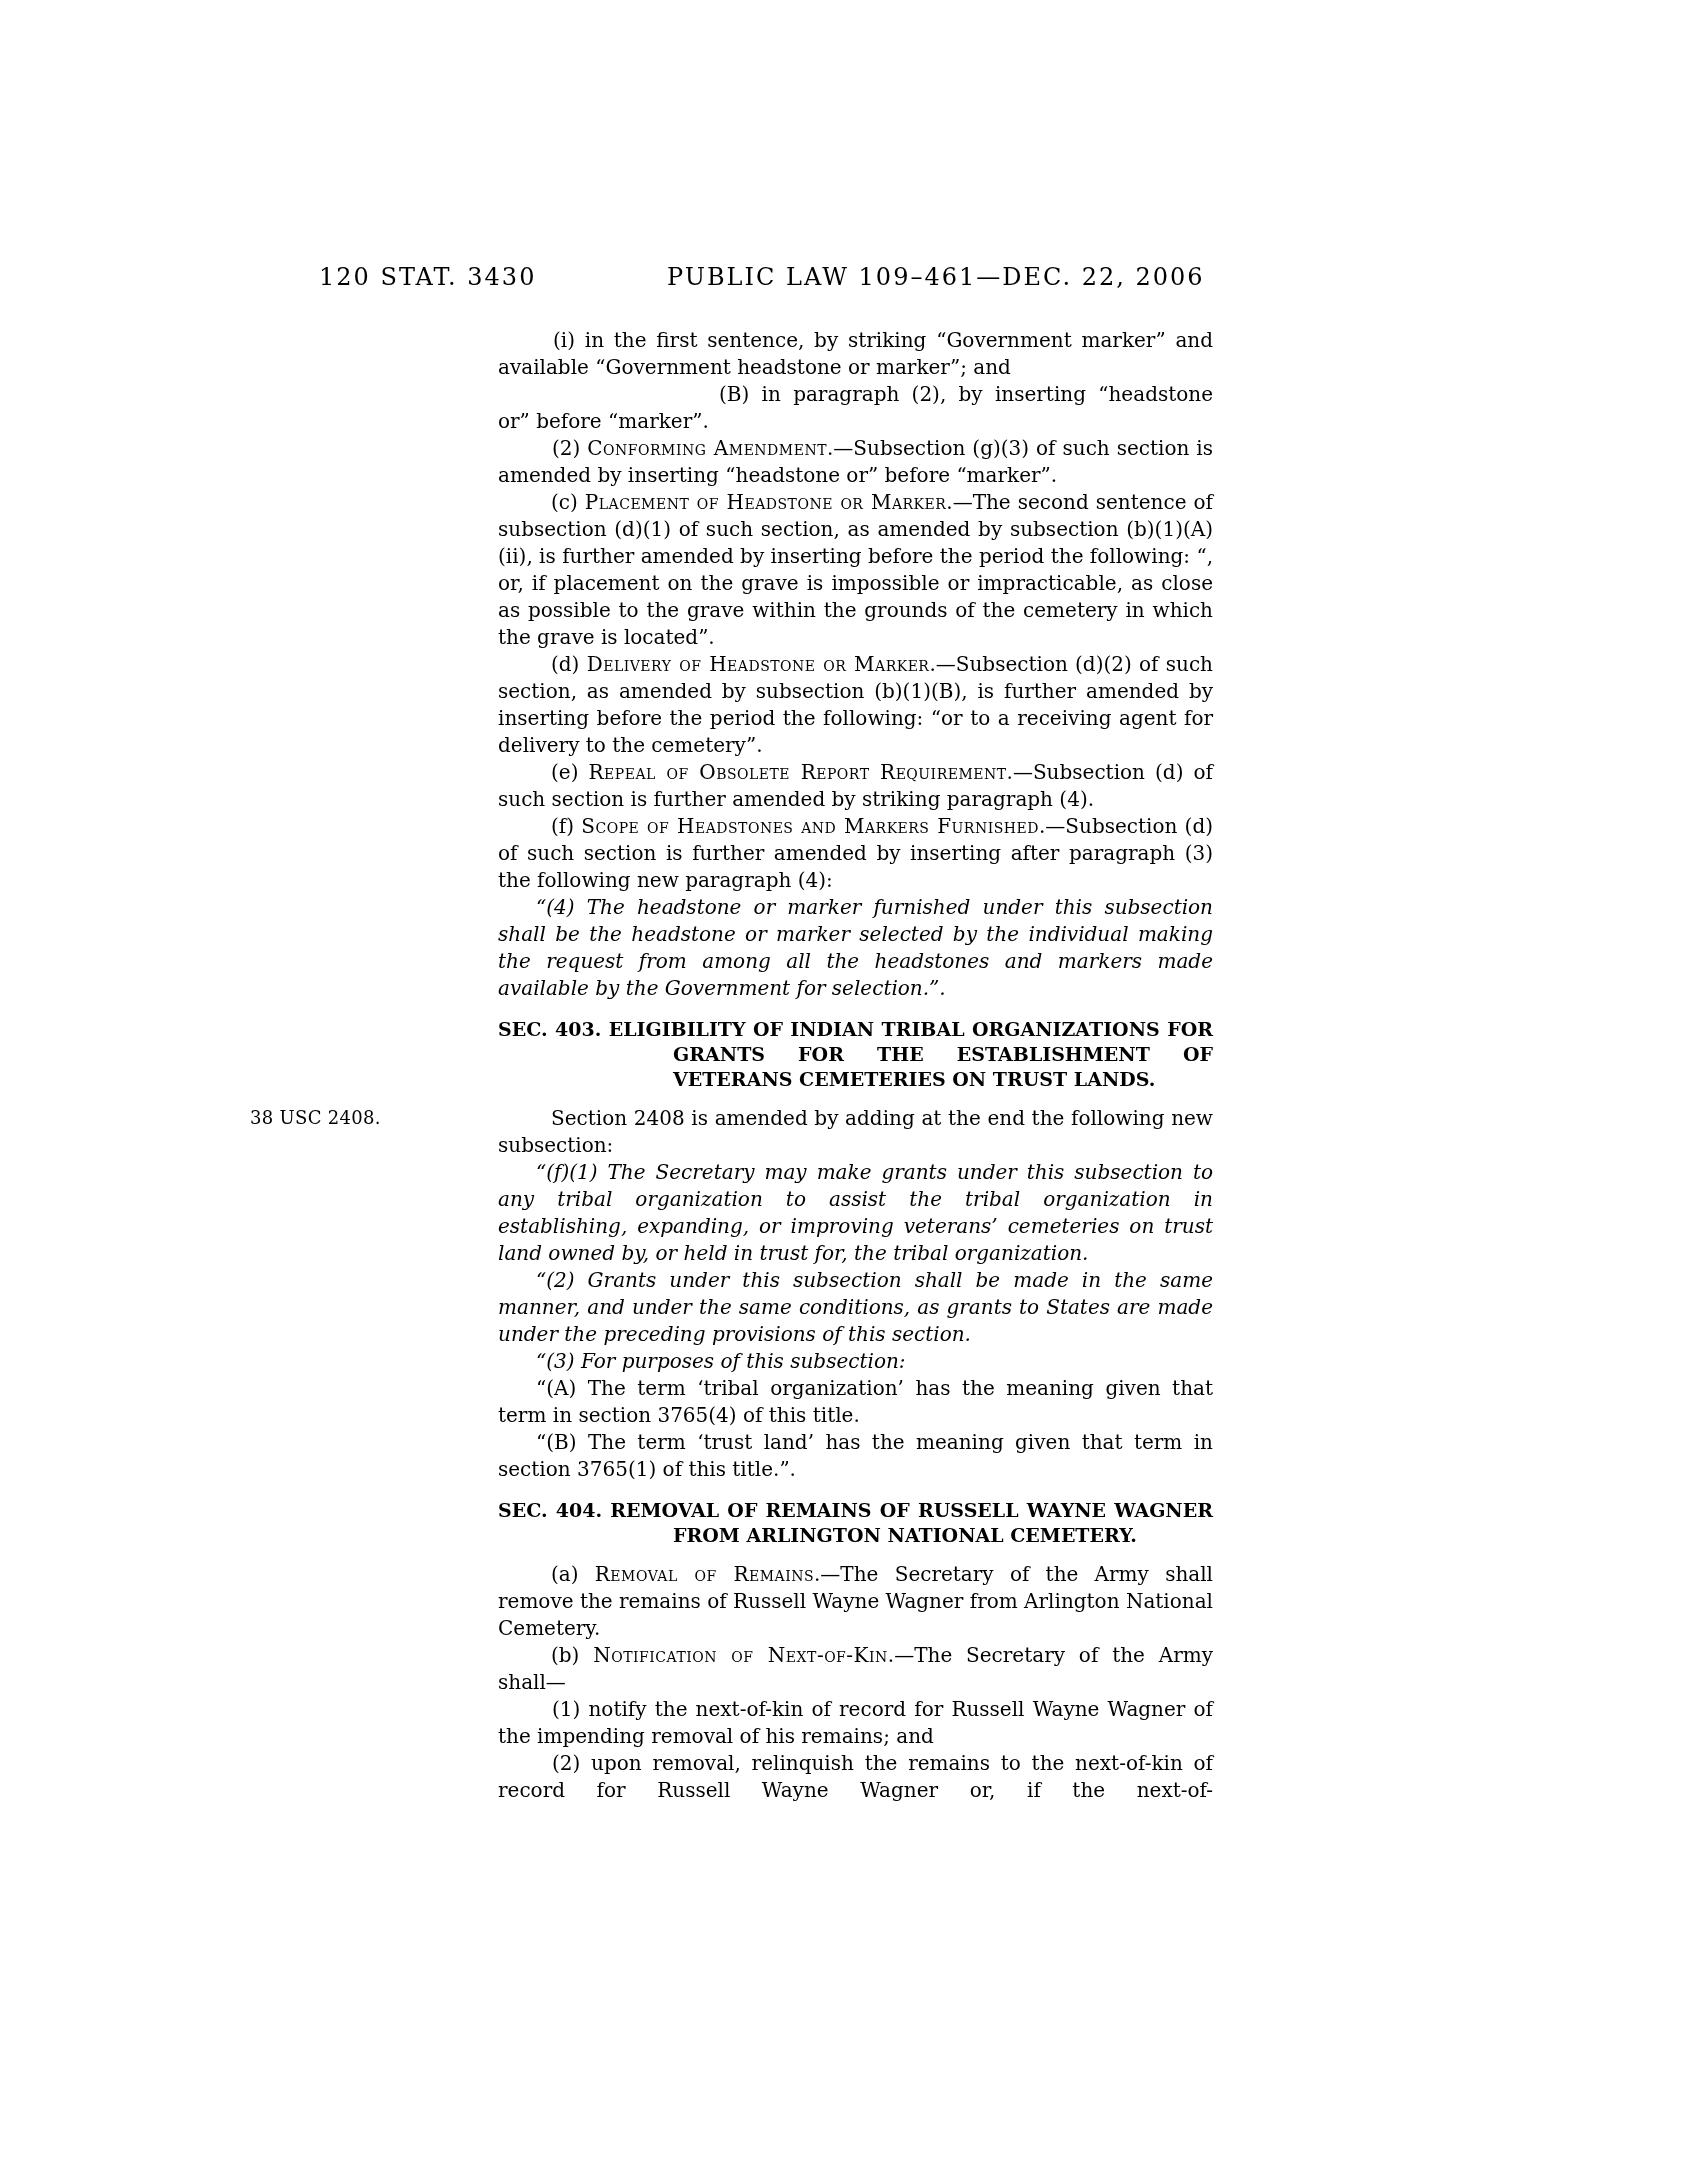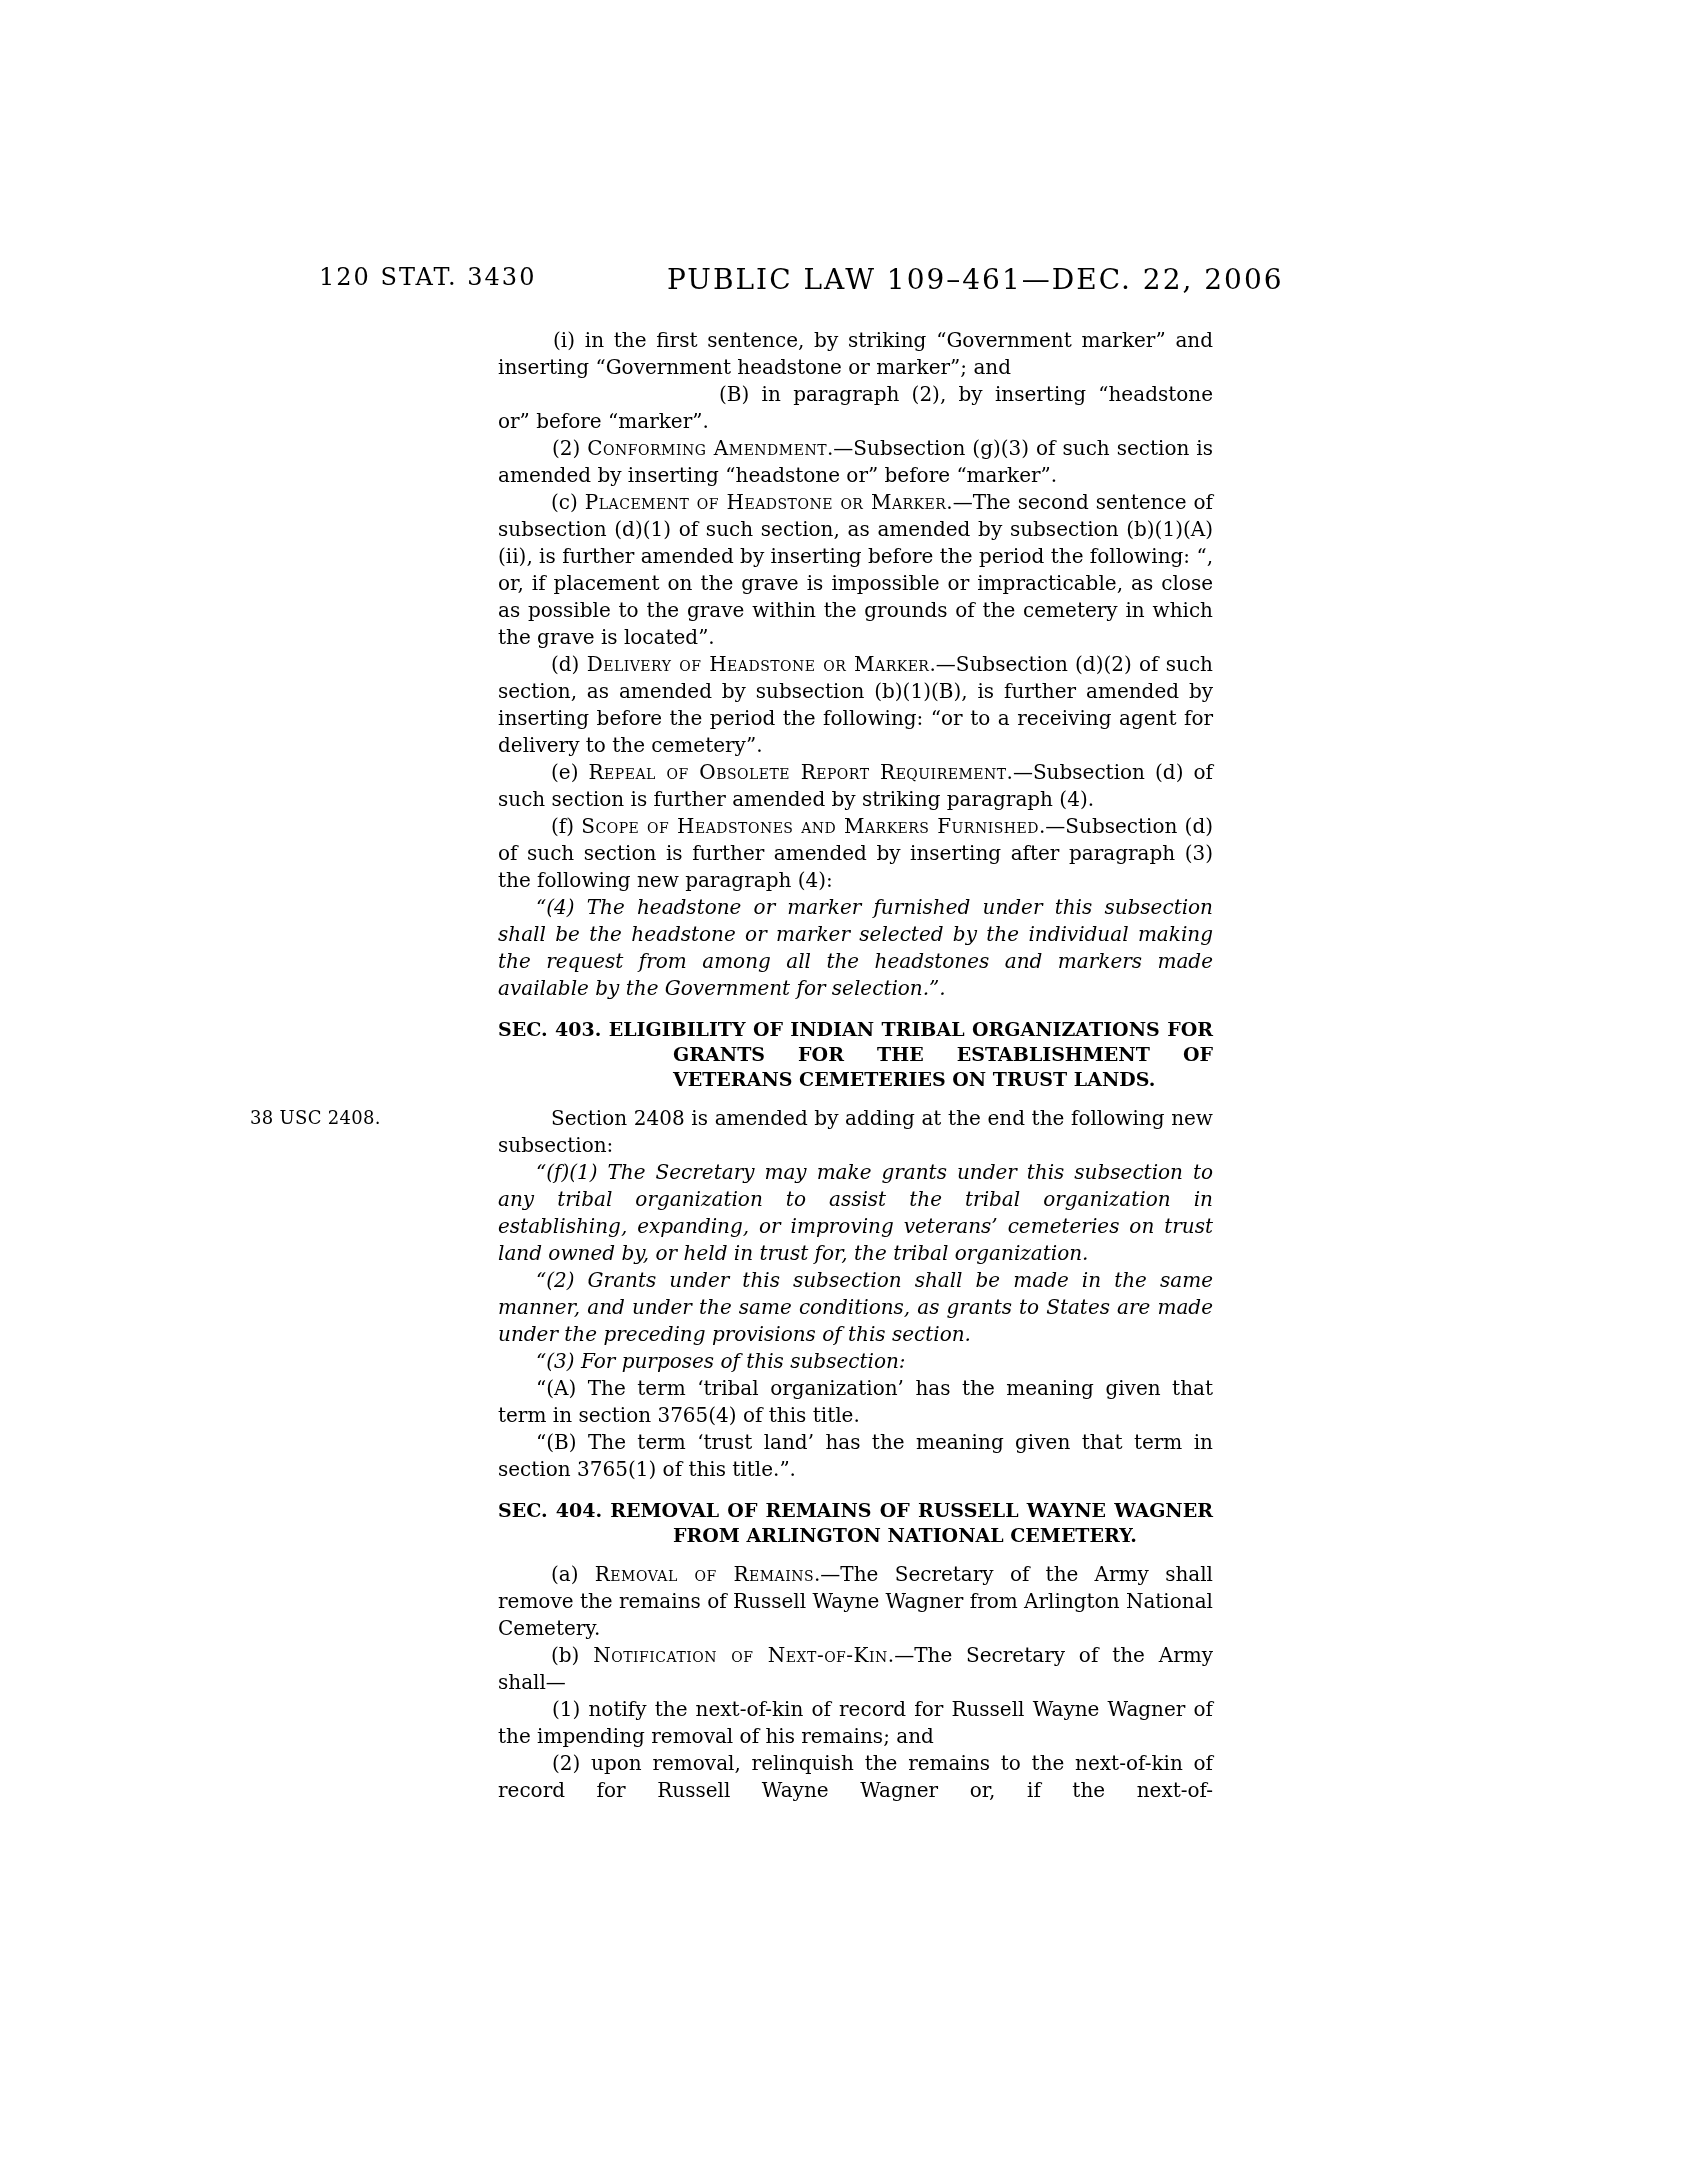--- a/index.html
+++ b/index.html
@@ -13,21 +13,21 @@
   }
   .running-head {
     position: absolute; top: 263px; left: 14px; width: 1683px; height: 34px;
   }
   .stat-number {
     position: absolute; left: 305px; top: 0;
     font-size: 24px; letter-spacing: 2px; white-space: nowrap;
   }
   .law-title {
     position: absolute; left: 653px; top: 0;
-    font-size: 28px; letter-spacing: 2px; white-space: nowrap;
+    font-size: 24px; letter-spacing: 2px; white-space: nowrap;
   }
   .doc {
     position: absolute; left: 498px; top: 327px; width: 715px;
     font-size: 20px; line-height: 27px;
     text-align: justify;
     hyphens: auto;
   }
   .doc p { margin: 0; text-align: justify; }
   
   .sub      { text-indent: 53px; }                      
@@ -52,21 +52,21 @@
 </style>
 </head>
 <body>
 
 <div class="running-head">
   <span class="stat-number">120 STAT. 3430</span>
   <span class="law-title">PUBLIC LAW 109–461—DEC. 22, 2006</span>
 </div>
 
 <div class="doc">
-    <p class="clause"><span>(i) in the first sentence, by striking “Government marker” and inserting “Government headstone or marker”; and</span></p>
+    <p class="clause"><span>(i) in the first sentence, by striking “Government marker” and available “Government headstone or marker”; and</span></p>
     <p class="subpara-b"><span>(B) in paragraph (2), by inserting “headstone or” before “marker”.</span></p>
     <p class="par"><span>(2) </span><span class="sc">Conforming Amendment</span><span>.—Subsection (g)(3) of such section is amended by inserting “headstone or” before “marker”.</span></p>
     <p class="sub"><span>(c) </span><span class="sc">Placement of Headstone or Marker</span><span>.—The second sentence of subsection (d)(1) of such section, as amended by subsection (b)(1)(A)(ii), is further amended by inserting before the period the following: “, or, if placement on the grave is impossible or impracticable, as close as possible to the grave within the grounds of the cemetery in which the grave is located”.</span></p>
     <p class="sub"><span>(d) </span><span class="sc">Delivery of Headstone or Marker</span><span>.—Subsection (d)(2) of such section, as amended by subsection (b)(1)(B), is further amended by inserting before the period the following: “or to a receiving agent for delivery to the cemetery”.</span></p>
     <p class="sub"><span>(e) </span><span class="sc">Repeal of Obsolete Report Requirement</span><span>.—Subsection (d) of such section is further amended by striking paragraph (4).</span></p>
     <p class="sub"><span>(f) </span><span class="sc">Scope of Headstones and Markers Furnished</span><span>.—Subsection (d) of such section is further amended by inserting after paragraph (3) the following new paragraph (4):</span></p>
     <p class="quote1"><span>“(4) The headstone or marker furnished under this subsection shall be the headstone or marker selected by the individual making the request from among all the headstones and markers made available by the Government for selection.”.</span></p>
     <p class="sechead"><span>SEC. 403. ELIGIBILITY OF INDIAN TRIBAL ORGANIZATIONS FOR GRANTS FOR THE ESTABLISHMENT OF VETERANS CEMETERIES ON TRUST LANDS.</span></p>
     <p class="sub" style="position: relative;"><span>Section 2408 is amended by adding at the end the following new subsection:</span><span class="note">38 USC 2408.</span></p>
     <p class="quote1"><span>“(f)(1) The Secretary may make grants under this subsection to any tribal organization to assist the tribal organization in establishing, expanding, or improving veterans’ cemeteries on trust land owned by, or held in trust for, the tribal organization.</span></p>

